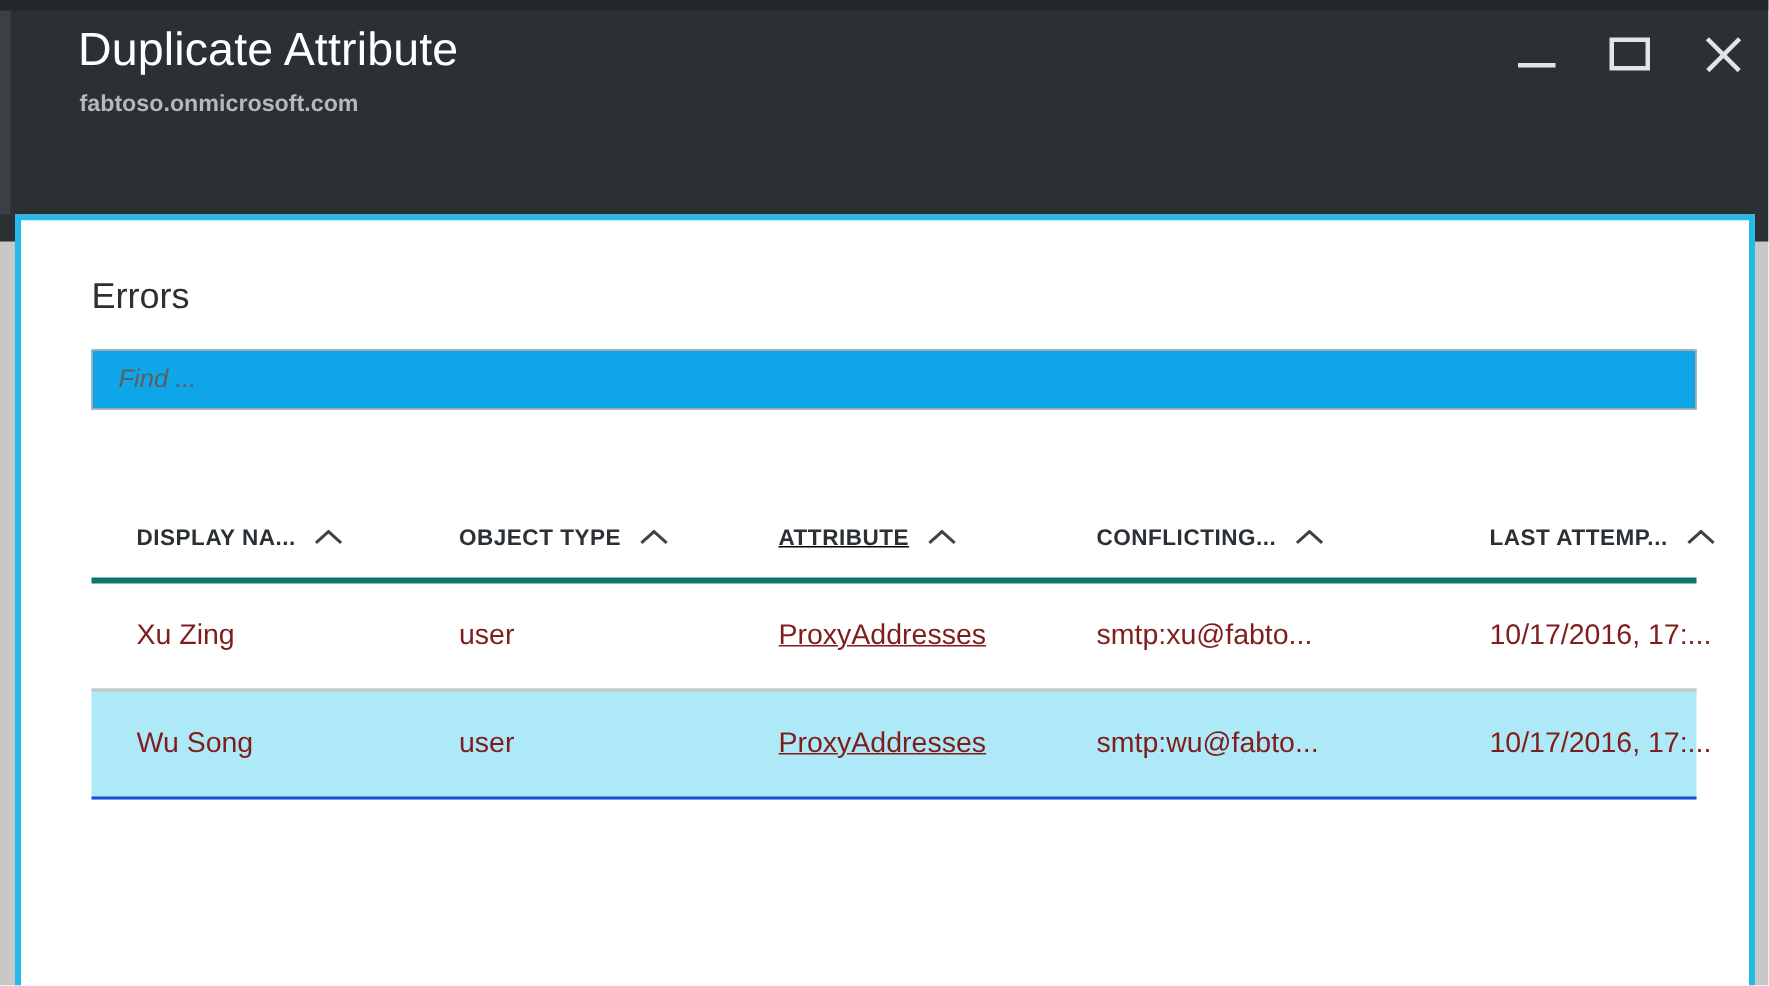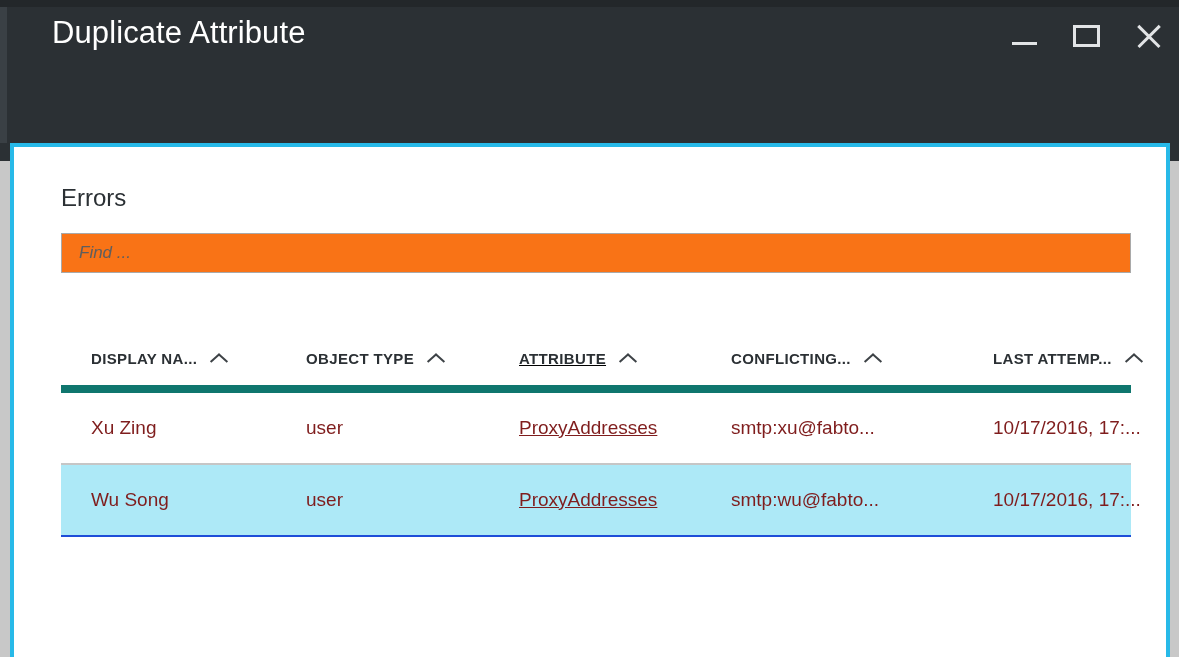--- a/index.html
+++ b/index.html
@@ -150,21 +150,21 @@
   }
 
   #search-input {
     position: absolute;
     left: 47px;
     top: 86px;
     width: 1070px;
     height: 40px;
     border: 1px solid #a9a9a9;
     box-sizing: border-box;
-    background: #f97316;
+    background: #0ea5e9;
     font-family: "Liberation Sans", sans-serif;
     font-size: 17px;
     color: #333333;
     padding: 0 0 0 17px;
     outline: none;
   }
   #search-input::placeholder {
     color: #5e5e5e;
     font-style: italic;
     opacity: 1;
@@ -173,21 +173,21 @@
   
   #errors-table {
     position: absolute;
     left: 47px;
     top: 186px;
     width: 1070px;
   }
   #table-header-row {
     position: relative;
     height: 52px;
-    border-bottom: 8px solid #0f766e;
+    border-bottom: 4px solid #0f766e;
   }
   .th {
     position: absolute;
     top: 17px;
     display: flex;
     align-items: center;
     white-space: nowrap;
   }
   .th-label {
     font-size: 15px;
@@ -244,20 +244,21 @@
 </head>
 <body>
 
 <div id="app-window">
 
   <div id="title-bar">
     <div id="title-bar-top-strip"></div>
     <div id="title-bar-left-strip"></div>
 
     <div id="window-title">Duplicate Attribute</div>
+    <div id="window-subtitle">fabtoso.onmicrosoft.com</div>
 
     <div id="window-controls">
       <div class="win-ctl">
         <span class="glyph-min"></span>
       </div>
       <div class="win-ctl">
         <span class="glyph-max"></span>
       </div>
       <div class="win-ctl">
         <span class="glyph-close"></span>

